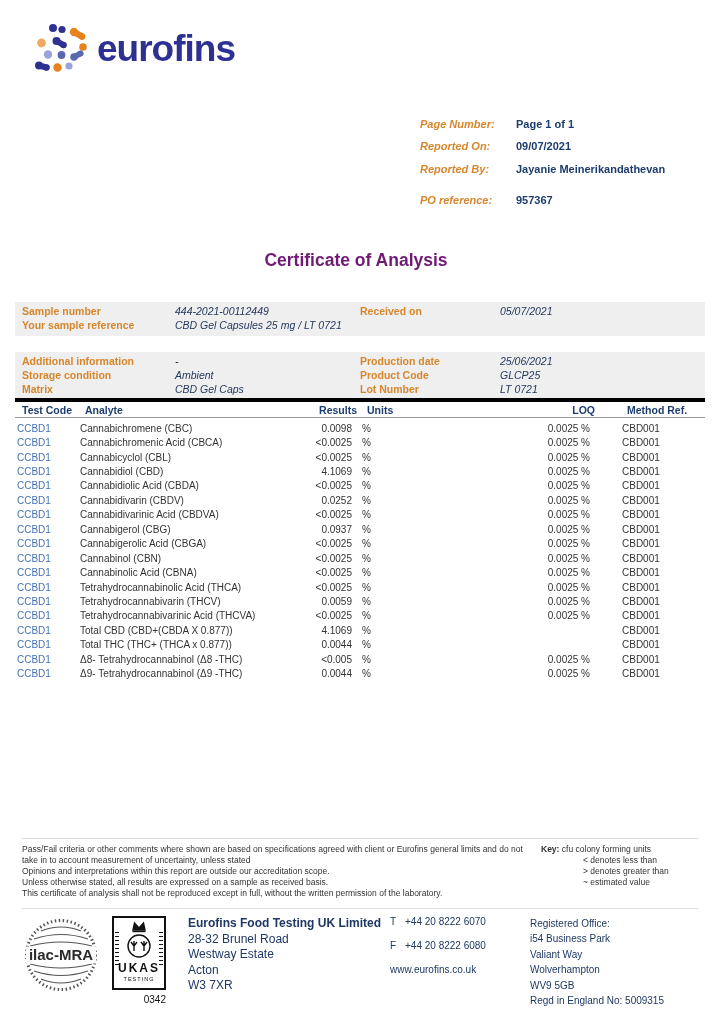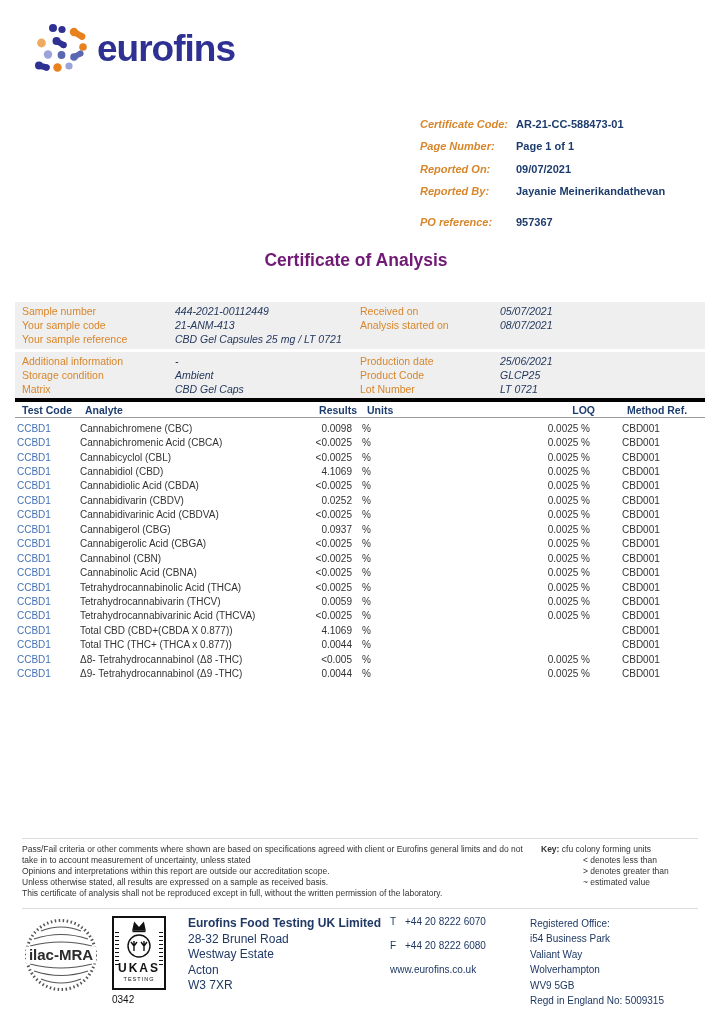--- a/index.html
+++ b/index.html
@@ -25,21 +25,21 @@
   
   .doc-title { position:absolute; left:0; top:250px; width:712px; text-align:center;
     font-size:17.5px; font-weight:bold; color:#701a75; }
 
   
   .info-block { position:absolute; left:15px; width:690px; background:#EFEFEF;
     padding:3px 0 3px 7px; font-size:10.5px; }
   .info-block-1 { top:302px; }
   .info-block-2 { top:352px; }
   .info-row { display:grid; grid-template-columns:153px 185px 140px auto; line-height:13.8px; }
-  .info-label { color:#D8862B; }
+  .info-label { color:#D8862B;font-weight:bold; }
   .info-value { color:#24395E;font-style:italic; }
 
   
   .tbl-header { position:absolute; left:15px; top:398px; width:690px; height:20px;
     border-top:4px solid #000000; border-bottom:1px solid #9a9a9a;
     display:grid; grid-template-columns:63px 195px 77px 40px 200px 101px;
     padding-left:7px; align-items:center; font-size:10.5px; font-weight:bold; color:#1D3C6E; }
   .tbl-rows { position:absolute; left:10px; top:421px; width:690px; padding-left:7px; }
   .tbl-row { display:grid; grid-template-columns:63px 195px 77px 40px 200px 101px;
     height:14.45px; align-items:center; font-size:10px; color:#333; }
@@ -54,21 +54,21 @@
   .sep-top { top:838px; }
   .sep-bottom { top:908px; }
   .disclaimer { position:absolute; left:22px; top:844px; width:502px;
     font-size:8.5px; line-height:11px; color:#333; }
   .key-block { position:absolute; left:541px; top:844px; font-size:8.5px; line-height:11px; color:#333; }
   .key-first b { font-weight:bold; }
   .key-indent { padding-left:42px; }
 
   
   .ilac { position:absolute; left:24px; top:918px; }
-  .ukas { position:absolute; left:112px; top:916px; width:54px; text-align:left; }
+  .ukas { position:absolute; left:112px; top:916px; width:54px; text-align:right; }
   .ukas-box { position:relative; width:54px; height:74px; border:2px solid #111;
     display:flex; flex-direction:column; align-items:center; padding-top:2px; background:#fff; }
   .ukas-word { font-size:12px; font-weight:bold; letter-spacing:2px; color:#111; margin-top:1px; }
   .ukas-sub { font-size:5.5px; letter-spacing:1px; color:#111; margin-top:1px; }
   .ukas-num { font-size:10px; color:#111; margin-top:4px; }
   .ukas-ticks { position:absolute; top:14px; width:4px; height:34px;
     background:repeating-linear-gradient(to bottom, #111 0 1px, transparent 1px 4px); }
   .ticks-l { left:1px; } .ticks-r { right:1px; }
 
   .addr-col { position:absolute; left:188px; top:916px; font-size:12px; line-height:15.5px; color:#1F3864; }
@@ -108,24 +108,20 @@
         <circle cx="24.5" cy="47.5" r="4.2" fill="#E8821E"></circle>
         <circle cx="36" cy="46" r="3.6" fill="#9BA3D9"></circle>
       </g>
     </svg>
     <span class="logo-text">eurofins</span>
   </div>
 
   <div class="cert-block">
     <div>
 
-        <div class="cert-row">
-          <span class="cert-label">Certificate Code:</span>
-          <span class="cert-value">AR-21-CC-588473-01</span>
-        </div>
 
         <div class="cert-row">
           <span class="cert-label">Page Number:</span>
           <span class="cert-value">Page 1 of 1</span>
         </div>
 
         <div class="cert-row">
           <span class="cert-label">Reported On:</span>
           <span class="cert-value">09/07/2021</span>
         </div>
@@ -145,26 +141,20 @@
 
   <div class="info-block info-block-1">
 
       <div class="info-row">
         <span class="info-label">Sample number</span>
         <span class="info-value">444-2021-00112449</span>
         <span class="info-label">Received on</span>
         <span class="info-value">05/07/2021</span>
       </div>
 
-      <div class="info-row">
-        <span class="info-label">Your sample code</span>
-        <span class="info-value">21-ANM-413</span>
-        <span class="info-label">Analysis started on</span>
-        <span class="info-value">08/07/2021</span>
-      </div>
 
       <div class="info-row">
         <span class="info-label">Your sample reference</span>
         <span class="info-value">CBD Gel Capsules 25 mg / LT 0721</span>
         <span class="info-label"></span>
         <span class="info-value"></span>
       </div>
     </div>
 
   <div class="info-block info-block-2">

